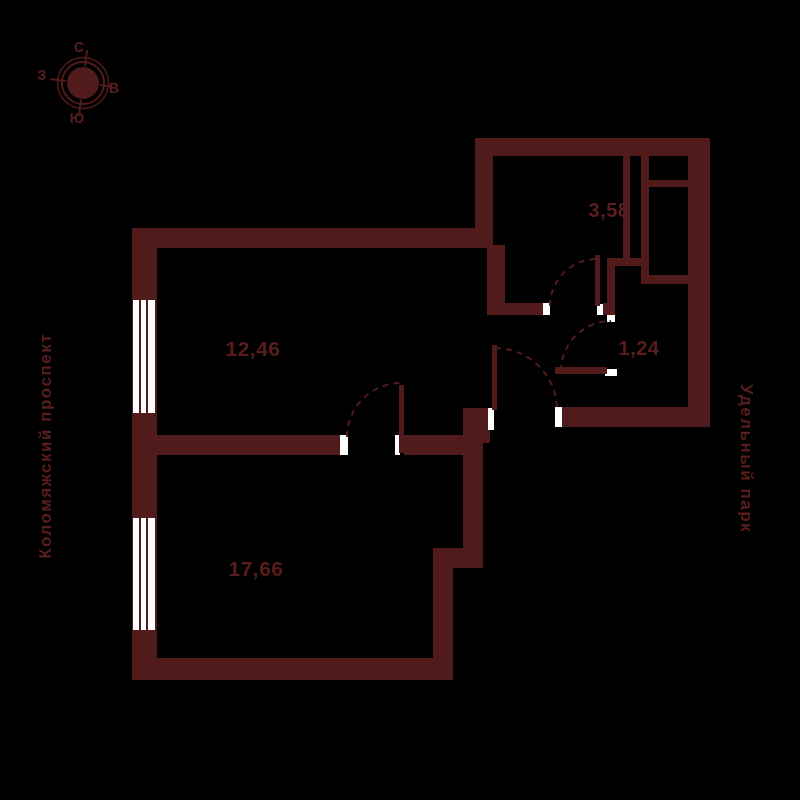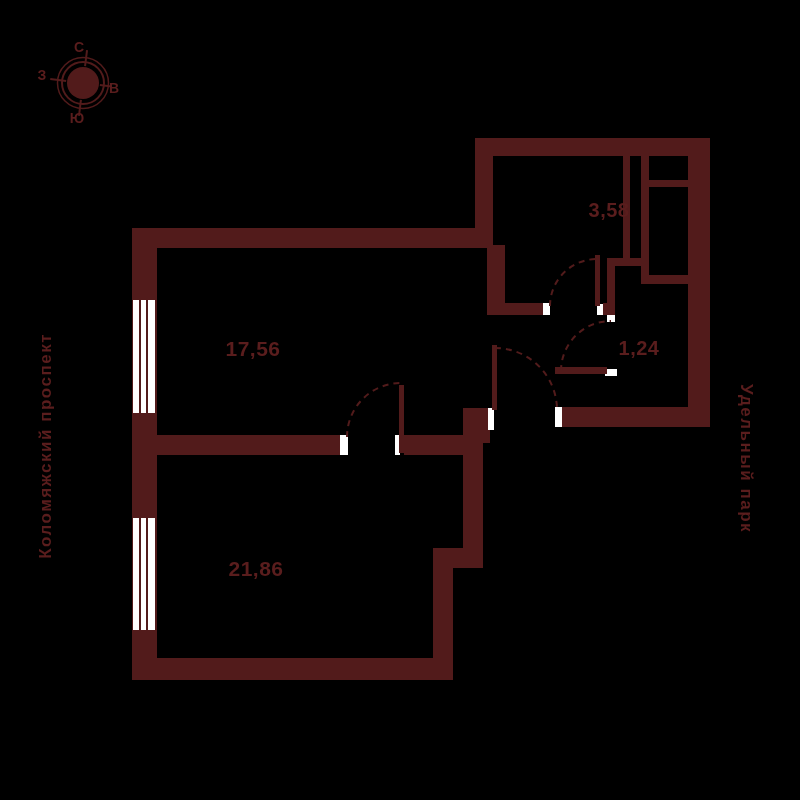--- a/index.html
+++ b/index.html
@@ -131,21 +131,21 @@
       </g>
       <g fill="#5a1d1d" font-size="14" font-weight="bold" text-anchor="middle" font-family="Liberation Sans, sans-serif">
         <text x="79" y="52">С</text>
         <text x="114" y="93">В</text>
         <text x="77" y="123">Ю</text>
         <text x="42" y="80">З</text>
       </g>
     </g>
   </svg>
 
-  <div class="room-label large" style="left:253px; top:349px;">17,56</div>
-  <div class="room-label large" style="left:256px; top:569px;">21,86</div>
+  <div class="room-label large" style="left:253px; top:349px;">12,46</div>
+  <div class="room-label large" style="left:256px; top:569px;">17,66</div>
   <div class="room-label small" style="left:569px; top:210px;margin-left:40px;">3,58</div>
   <div class="room-label small" style="left:639px; top:348px;">1,24</div>
 
   <div class="street-label street-left">Коломяжский проспект</div>
   <div class="street-label street-right">Удельный парк</div>
 
 </div>
 
 </body></html>

